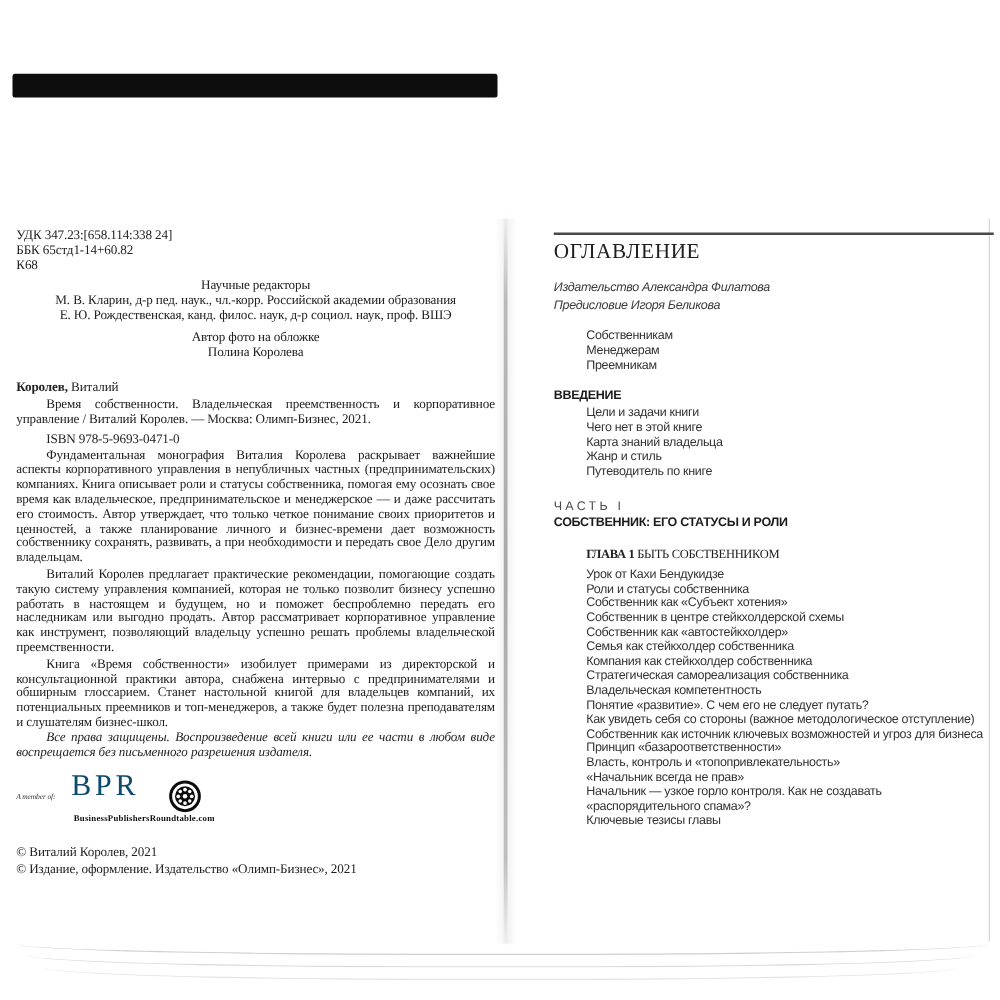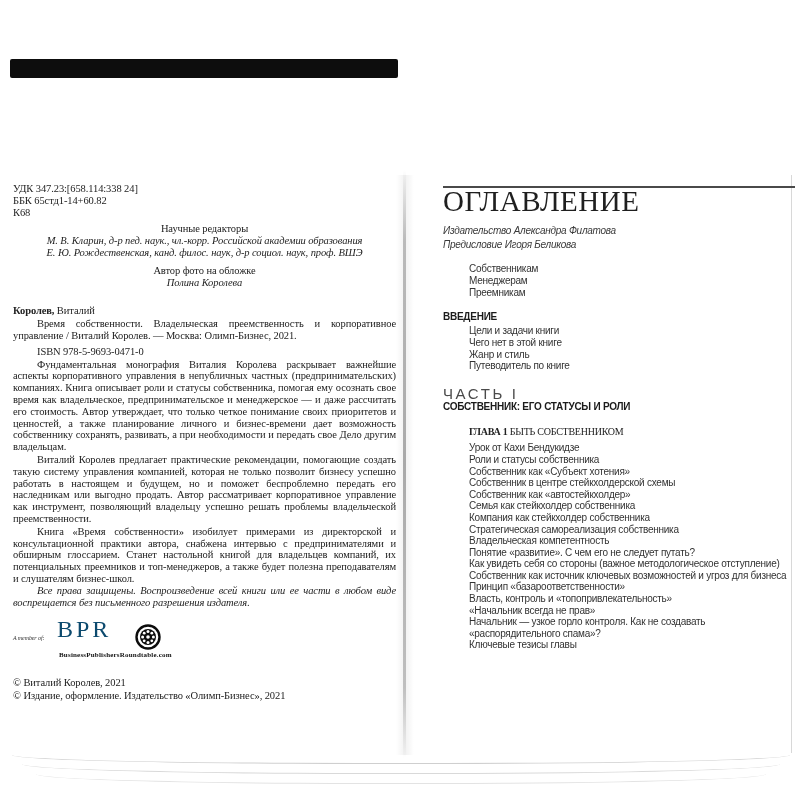--- a/index.html
+++ b/index.html
@@ -32,21 +32,21 @@
 
   
   .left-page{
     position:absolute;left:13px;top:183px;width:383px;
     font-size:10.5px;line-height:11.8px;letter-spacing:-0.1px;color:#222;
   }
   .udk div{white-space:nowrap;}
   .centered{text-align:center;}
   .editors{margin-top:5px;}
   .photo-credit{margin-top:6px;}
-  .it{font-style:italic;}
+  .it{}
   .author-line{margin-top:17px;}
   .author-line b{font-weight:bold;}
   .para{ text-align:justify;text-indent:24px;margin:0;}
   .bib{margin-top:1px;}
   .isbn{margin-top:4px;text-indent:24px;}
   .annot{margin-top:1px;}
   .rights{text-align:justify;font-style:italic;}
   .logo-block{margin-top:16px;position:relative;height:44px;}
   .logo-member{position:absolute;left:0;top:9px;font-size:6px;color:#333;font-style:italic;}
   .logo-bpr{position:absolute;left:44px;top:0;font-size:24px;letter-spacing:3px;color:#0c4a6e;font-weight:normal;}
@@ -56,31 +56,31 @@
   .copyrights div{line-height:13px;}
 
   
   .right-page{
     position:absolute;left:443px;top:186px;width:352px;
     font-family:"Liberation Sans", sans-serif;font-size:10px;line-height:12px;
     letter-spacing:-0.25px;color:#333;
   }
   .toc-rule{border-top:2px solid #4a4a4a;width:352px;}
   .toc-title{
-    font-family:"Liberation Serif", serif;font-size:29px;letter-spacing:.5px;
+    font-family:"Liberation Serif", serif;font-size:17px;letter-spacing:.5px;
     color:#1f1f1f;margin-top:7px;font-weight:normal;
   }
   .toc-prefaces{margin-top:17px;}
   .toc-prefaces div{font-style:italic;line-height:14px;color:#3a3a3a;}
   .toc-section{margin-top:11px;}
   .toc-heading{font-weight:bold;color:#1b1b1b;line-height:13px;}
   .toc-items{margin-top:2px;padding-left:26px;}
   .toc-items div{line-height:11.9px;}
   .toc-part{margin-top:15px;}
-  .part-label{letter-spacing:2.6px;color:#4a4a4a;font-size:15px;line-height:13px;}
+  .part-label{letter-spacing:2.6px;color:#4a4a4a;font-size:10px;line-height:13px;}
   .part-title{font-weight:bold;color:#1b1b1b;line-height:14px;}
   .toc-chapter{margin-top:11px;padding-left:26px;}
   .chapter-line{line-height:13px;color:#222;font-family:Liberation Serif, serif;}
   .chapter-label{font-weight:bold;}
   .chapter-items{margin-top:4px;}
   .chapter-items div{line-height:11.6px;}
 </style>
 </head>
 <body>
 
@@ -166,20 +166,21 @@
         <div>Преемникам</div>
       </div>
   </div>
 
   <div class="toc-section">
     <div class="toc-heading">ВВЕДЕНИЕ</div>
     <div class="toc-items">
 
     <div>Цели и задачи книги</div>
         <div>Чего нет в этой книге</div>
+        <div>Карта знаний владельца</div>
         <div>Жанр и стиль</div>
         <div>Путеводитель по книге</div>
       </div>
   </div>
 
   <div class="toc-part">
     <div class="part-label">ЧАСТЬ I</div>
     <div class="part-title">СОБСТВЕННИК: ЕГО СТАТУСЫ И РОЛИ</div>
   </div>
 

